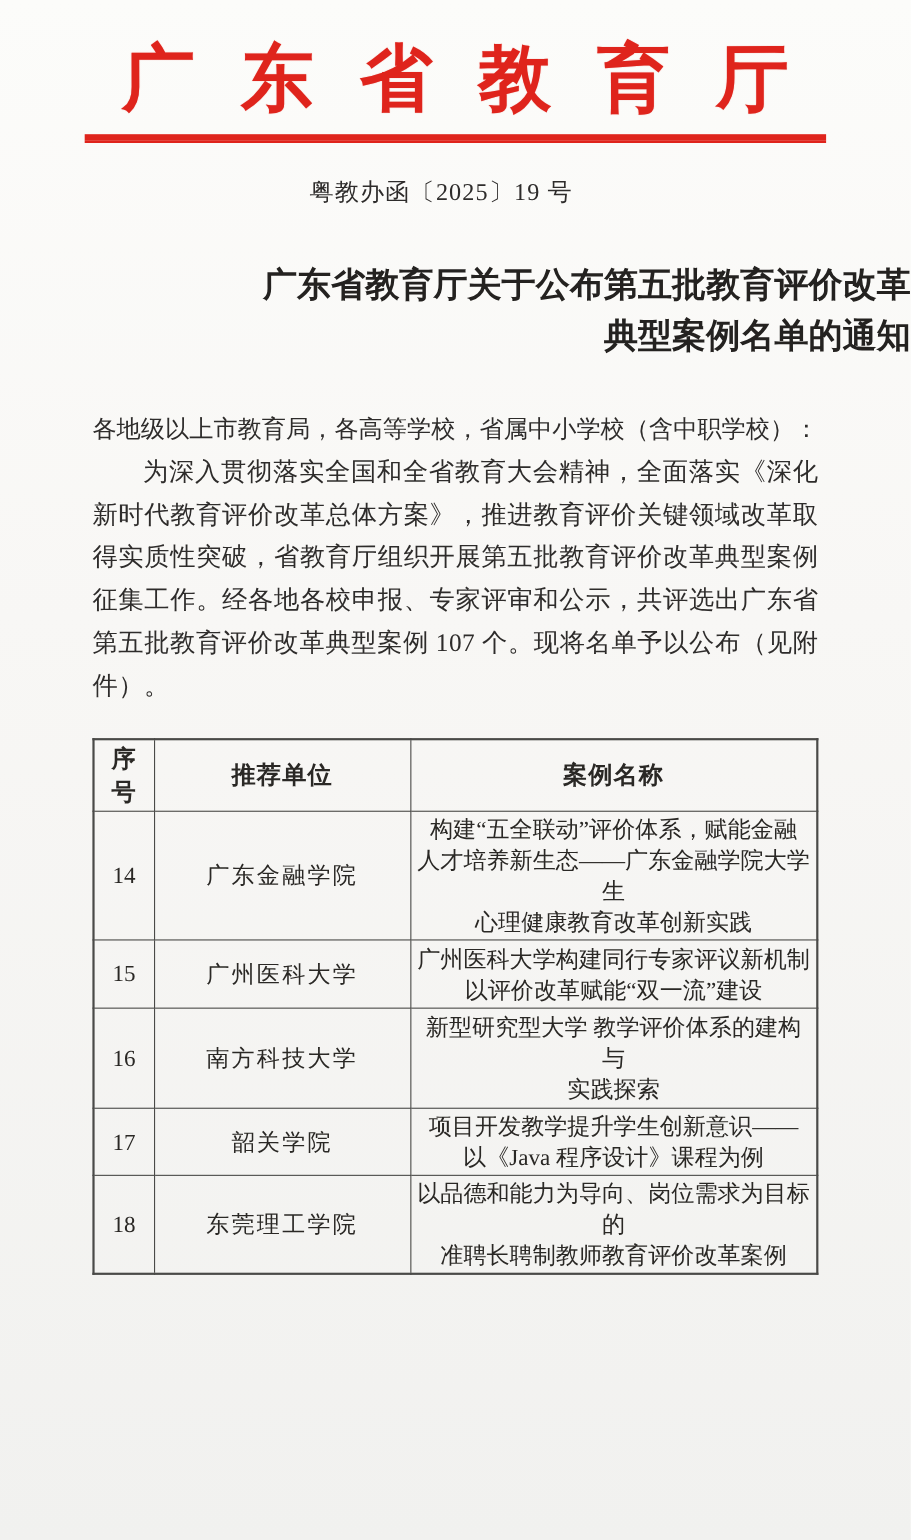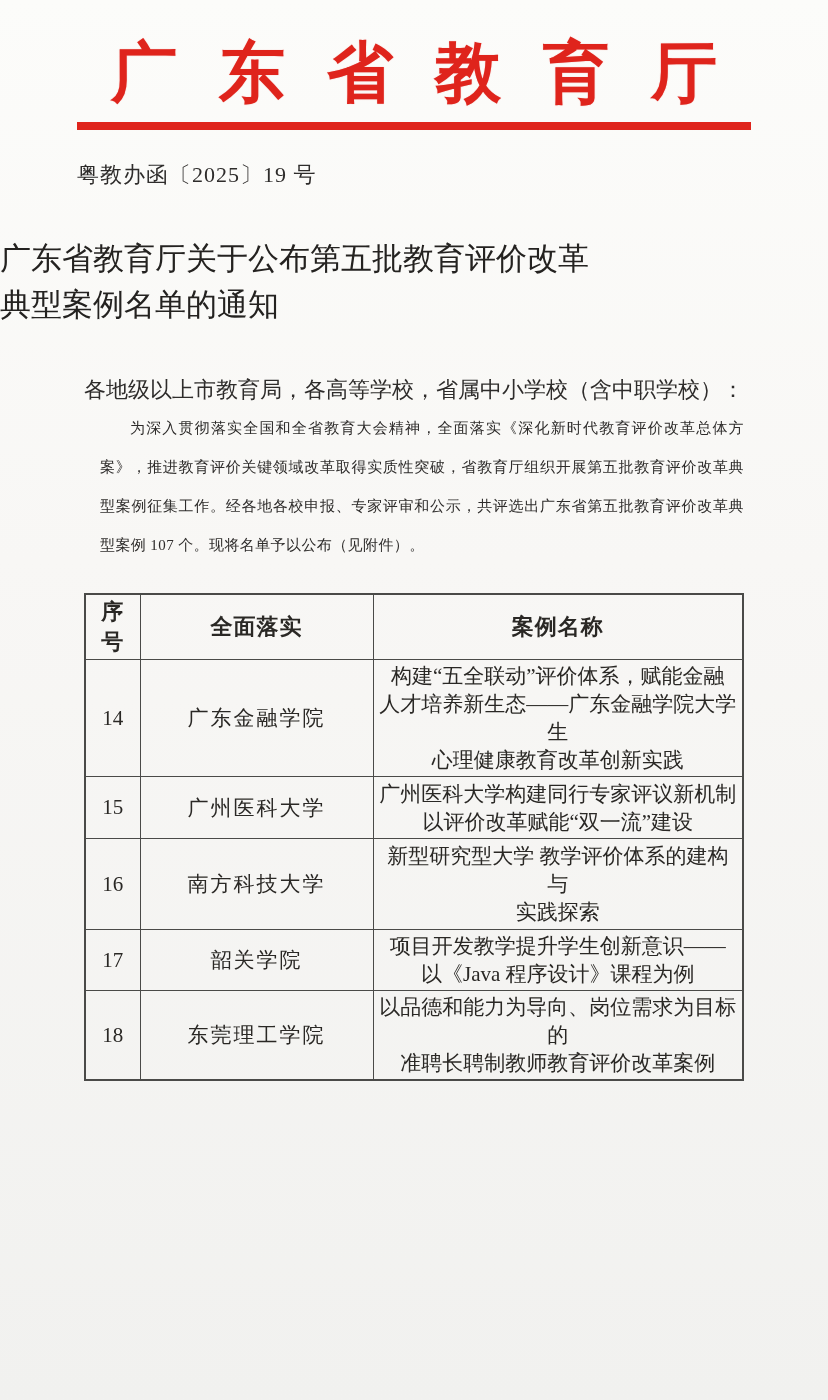--- a/index.html
+++ b/index.html
@@ -29,39 +29,39 @@
     line-height:70px;
     text-shadow:0 0 1px rgba(223,36,28,.45);
   }
   .red-rule{
     width:674px;height:3px;margin:14px auto 0;
     border-top:6px solid var(--accent-red);
     border-bottom:2px solid var(--accent-red);
   }
   .doc-no{
     width:674px;margin:32px auto 0;
-    text-align:left;padding-right:26px;
+    text-align:center;padding-right:26px;
     font-size:22px;letter-spacing:1px;line-height:26px;
   }
 
   
   .doc-title{
-    margin-top:48px;text-align:left;
-    font-size:31px;font-weight:normal;line-height:46px;color:#242220;
+    margin-top:48px;text-align:right;
+    font-size:31px;font-weight:bold;line-height:46px;color:#242220;
   }
 
   
   .body-text{width:660px;margin:42px auto 0;}
   .salutation{
     font-size:22px;line-height:39px;white-space:nowrap;letter-spacing:0;
   }
   .para{
-    font-size:15px;line-height:39px;
+    font-size:23px;line-height:39px;
     text-align:justify;text-justify:inter-character;
-    text-indent:2em;letter-spacing:.4px;margin-left:16px;
+    text-indent:2em;letter-spacing:.4px;
   }
 
   
   table.cases{
     width:658px;margin:28px auto 0;
     border-collapse:collapse;table-layout:fixed;
     font-size:21px;color:#2a2825;
   }
   table.cases col.c-no{width:55px;}
   table.cases col.c-unit{width:233px;}
@@ -114,21 +114,21 @@
 
   <table class="cases">
     <colgroup>
         <col class="c-no">
         <col class="c-unit">
         <col class="c-case">
       </colgroup>
     <thead>
       <tr>
         <th>序号</th>
-        <th>全面落实</th>
+        <th>推荐单位</th>
         <th>案例名称</th>
       </tr>
     </thead>
     <tbody>
       <tr>
         <td class="no-cell">14</td>
         <td class="unit-cell">广东金融学院</td>
         <td class="case-cell">构建“五全联动”评价体系，赋能金融
 人才培养新生态——广东金融学院大学生
 心理健康教育改革创新实践</td>

